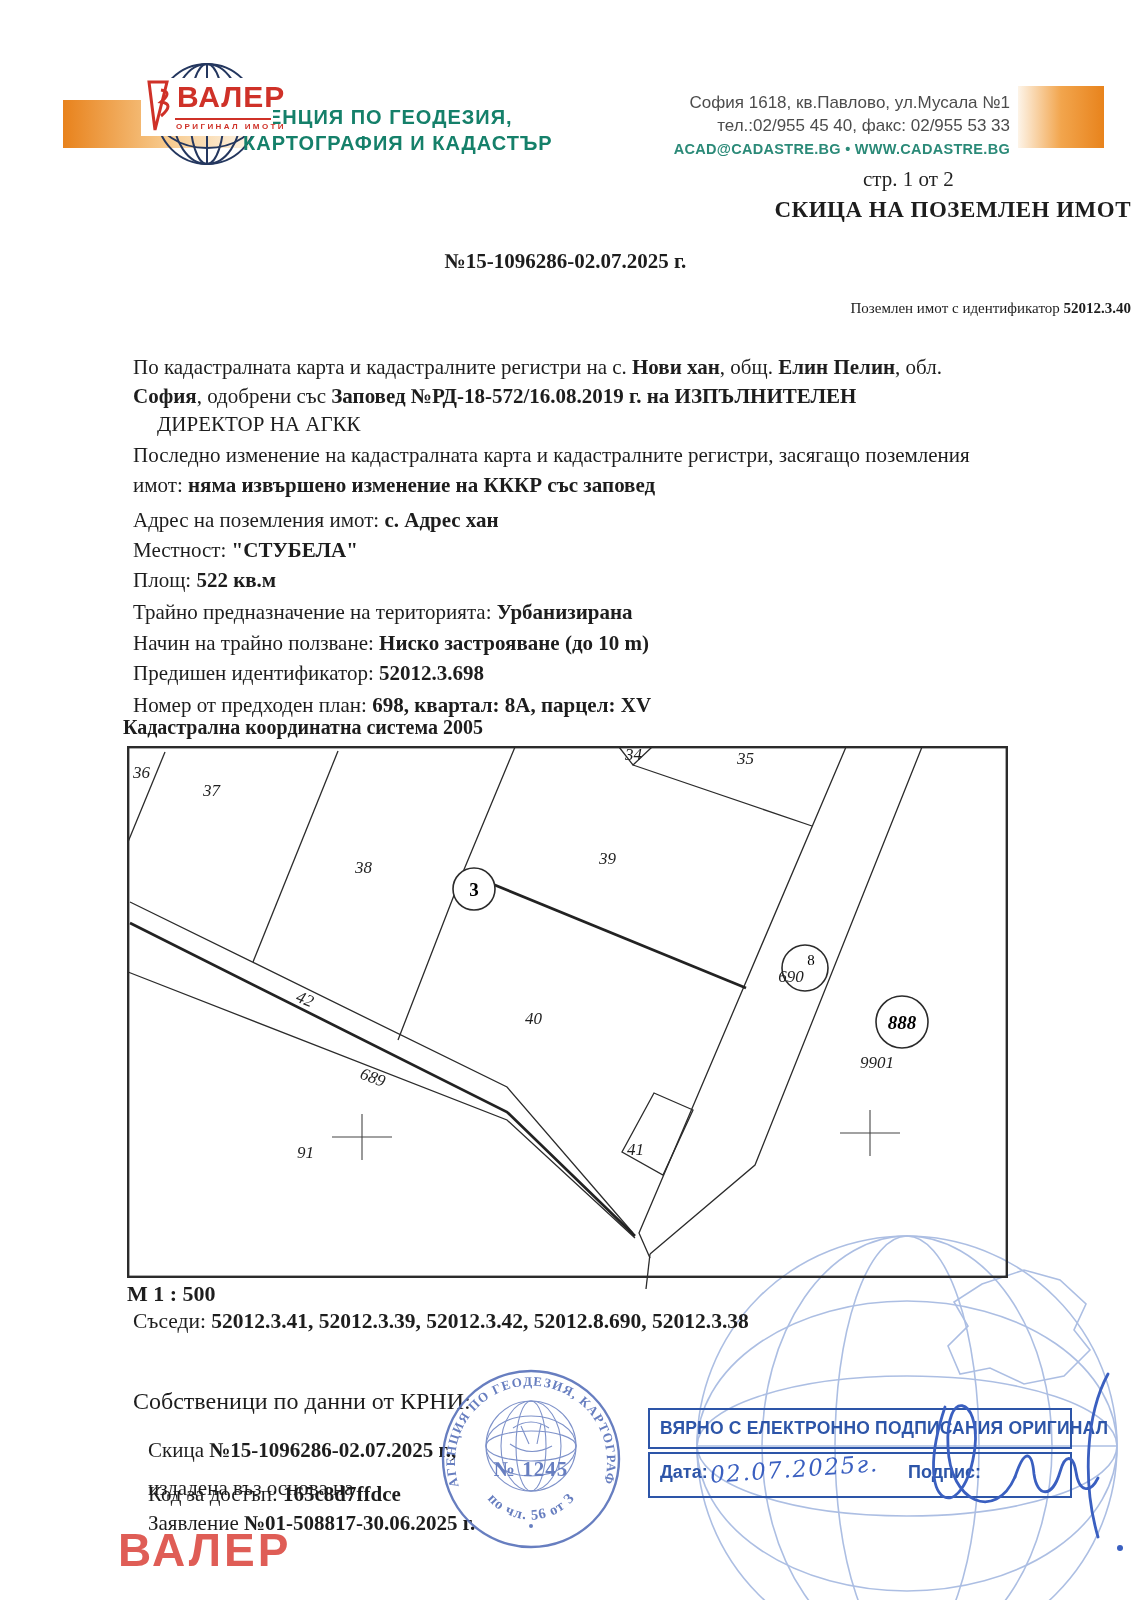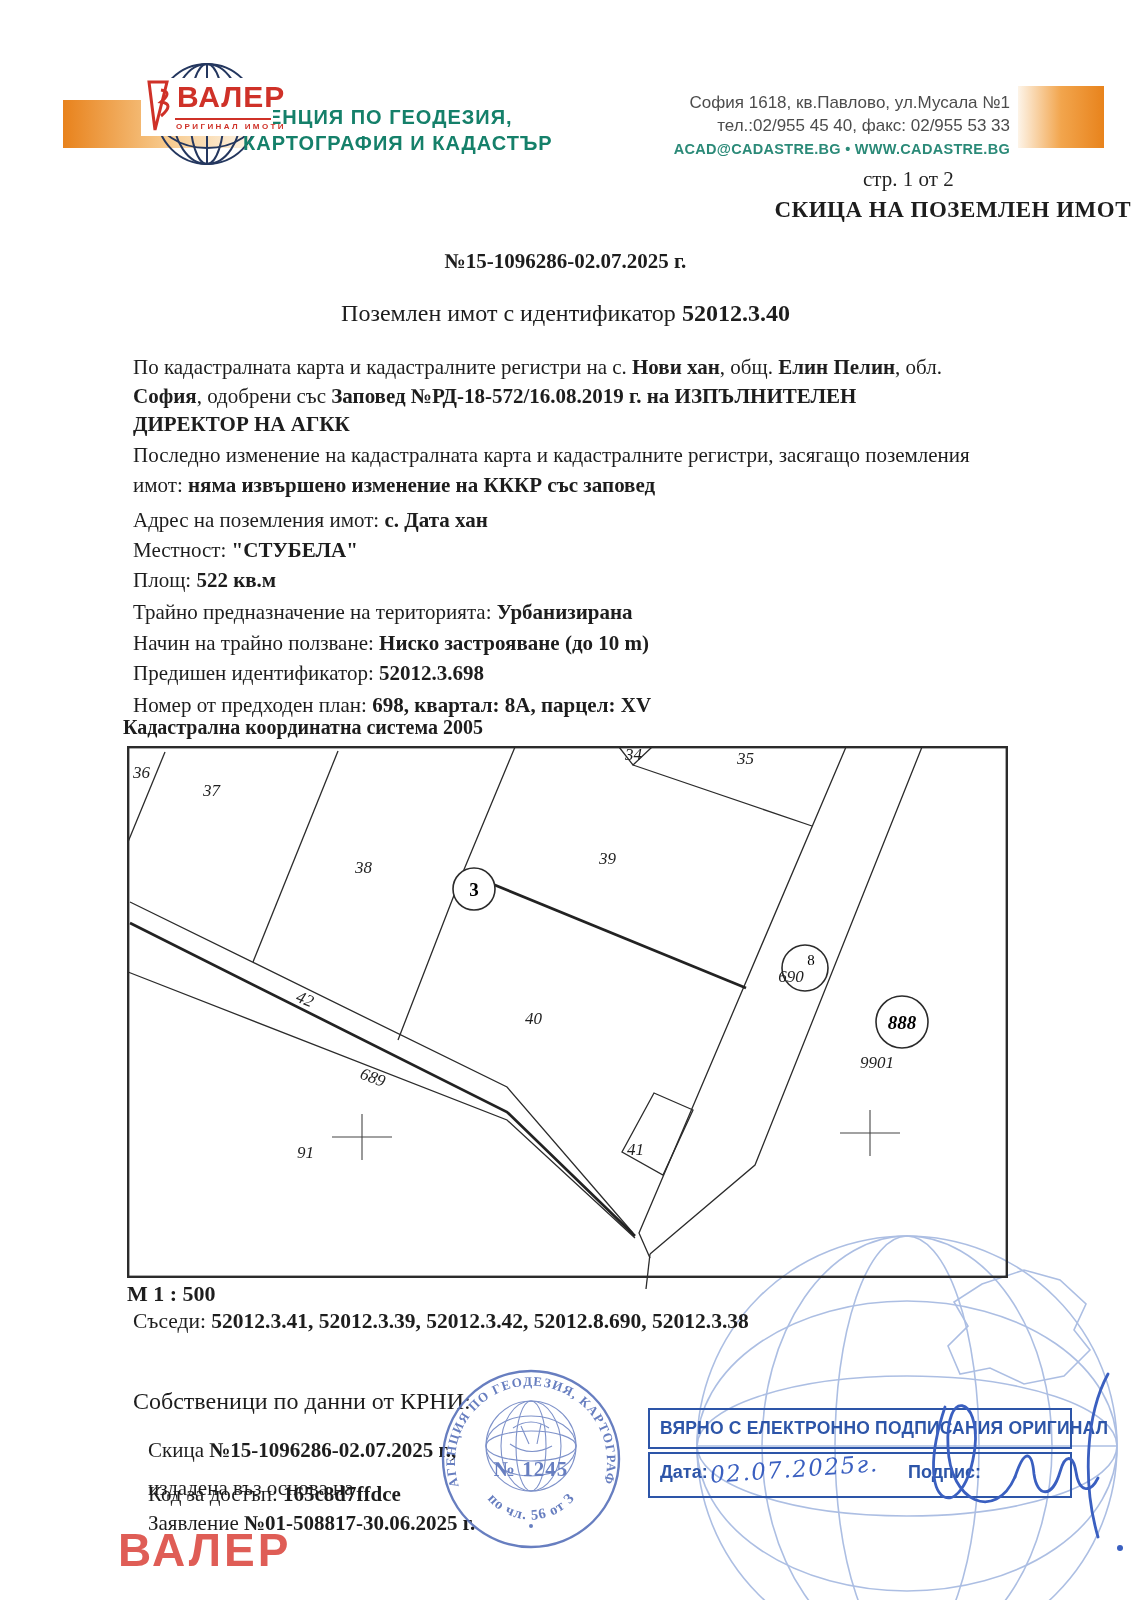--- a/index.html
+++ b/index.html
@@ -20,21 +20,21 @@
   .valer-sub{position:absolute;left:35px;top:44px;font-size:8px;font-weight:bold;color:#cf3128;letter-spacing:2.4px;white-space:nowrap}
   .agency-green{font-family:"Liberation Sans",sans-serif;font-weight:bold;font-size:20px;
     color:#15806a;letter-spacing:1px;z-index:2;white-space:nowrap}
   .addr{font-family:"Liberation Sans",sans-serif;font-size:17px;color:#4c4c4c;
     right:121px;text-align:right;white-space:nowrap;z-index:2}
   .addr3{font-size:14.5px;font-weight:bold;color:#2b8a78;letter-spacing:.3px}
   .pageno{left:863px;top:167px;font-size:21px;color:#222}
   
   .t-main{left:0;width:1131px;top:197px;text-align:right;font-size:23px;font-weight:bold;letter-spacing:.5px}
   .t-num{left:0;width:1131px;top:249px;text-align:center;font-size:21px;font-weight:bold}
-  .t-sub{left:0;width:1131px;top:300px;text-align:center;font-size:24px}
+  .t-sub{left:0;width:1131px;top:300px;text-align:right;font-size:15px}
   
   .bl{left:133px;font-size:21px;white-space:nowrap;z-index:2}
   .map-sys{left:123px;top:716px;font-size:20px;font-weight:bold;z-index:2}
   .map-svg{left:127px;top:746px;z-index:2}
   .scale{left:127px;width:881px;top:1281px;text-align:left;font-size:22px;font-weight:bold;z-index:2}
   .neigh{left:133px;top:1309px;font-size:21.5px;white-space:nowrap;z-index:2}
   .owners-h{left:133px;top:1388px;font-size:24px;z-index:2}
   .own{left:148px;font-size:21px;white-space:nowrap;z-index:2}
   
   .stamp-round{left:438px;top:1366px;z-index:4;opacity:.92}
@@ -91,24 +91,24 @@
 <div class="abs addr" style="top:116px">тел.:02/955 45 40, факс: 02/955 53 33</div>
 <div class="abs addr addr3" style="top:141px">ACAD@CADASTRE.BG • WWW.CADASTRE.BG</div>
 <div class="abs pageno">стр. 1 от 2</div>
 
 <div class="abs t-main">СКИЦА НА ПОЗЕМЛЕН ИМОТ</div>
 <div class="abs t-num">№15-1096286-02.07.2025 г.</div>
 <div class="abs t-sub"><span>Поземлен имот с идентификатор </span><span class="b">52012.3.40</span></div>
 
 <div class="abs bl" style="top:355px"><span>По кадастралната карта и кадастралните регистри на с. </span><span style="font-weight: bold;">Нови хан</span><span>, общ. </span><span style="font-weight: bold;">Елин Пелин</span><span>, обл.</span></div>
 <div class="abs bl" style="top:384px"><span style="font-weight: bold;">София</span><span>, одобрени със </span><span style="font-weight: bold;">Заповед №РД-18-572/16.08.2019 г. на ИЗПЪЛНИТЕЛЕН</span></div>
-<div class="abs bl" style="top:412px"><span style="font-weight: bold;">ДИРЕКТОР НА АГКК</span></div>
+<div class="abs bl" style="top:412px"><span style="font-weight: normal; margin-left: 24px;">ДИРЕКТОР НА АГКК</span></div>
 <div class="abs bl" style="top:443px"><span>Последно изменение на кадастралната карта и кадастралните регистри, засягащо поземления</span></div>
 <div class="abs bl" style="top:473px"><span>имот: </span><span style="font-weight: bold;">няма извършено изменение на КККР със заповед</span></div>
-<div class="abs bl" style="top:508px"><span>Адрес на поземления имот: </span><span style="font-weight: bold;">с. Дата хан</span></div>
+<div class="abs bl" style="top:508px"><span>Адрес на поземления имот: </span><span style="font-weight: bold;">с. Адрес хан</span></div>
 <div class="abs bl" style="top:538px"><span>Местност: </span><span style="font-weight: bold;">"СТУБЕЛА"</span></div>
 <div class="abs bl" style="top:568px"><span>Площ: </span><span style="font-weight: bold;">522 кв.м</span></div>
 <div class="abs bl" style="top:600px"><span>Трайно предназначение на територията: </span><span style="font-weight: bold;">Урбанизирана</span></div>
 <div class="abs bl" style="top:631px"><span>Начин на трайно ползване: </span><span style="font-weight: bold;">Ниско застрояване (до 10 m)</span></div>
 <div class="abs bl" style="top:661px"><span>Предишен идентификатор: </span><span style="font-weight: bold;">52012.3.698</span></div>
 <div class="abs bl" style="top:693px"><span>Номер от предходен план: </span><span style="font-weight: bold;">698, квартал: 8А, парцел: XV</span></div>
 
 <div class="abs map-sys">Кадастрална координатна система 2005</div>
 
 <svg class="abs map-svg" width="881" height="545" viewBox="0 0 881 545">

